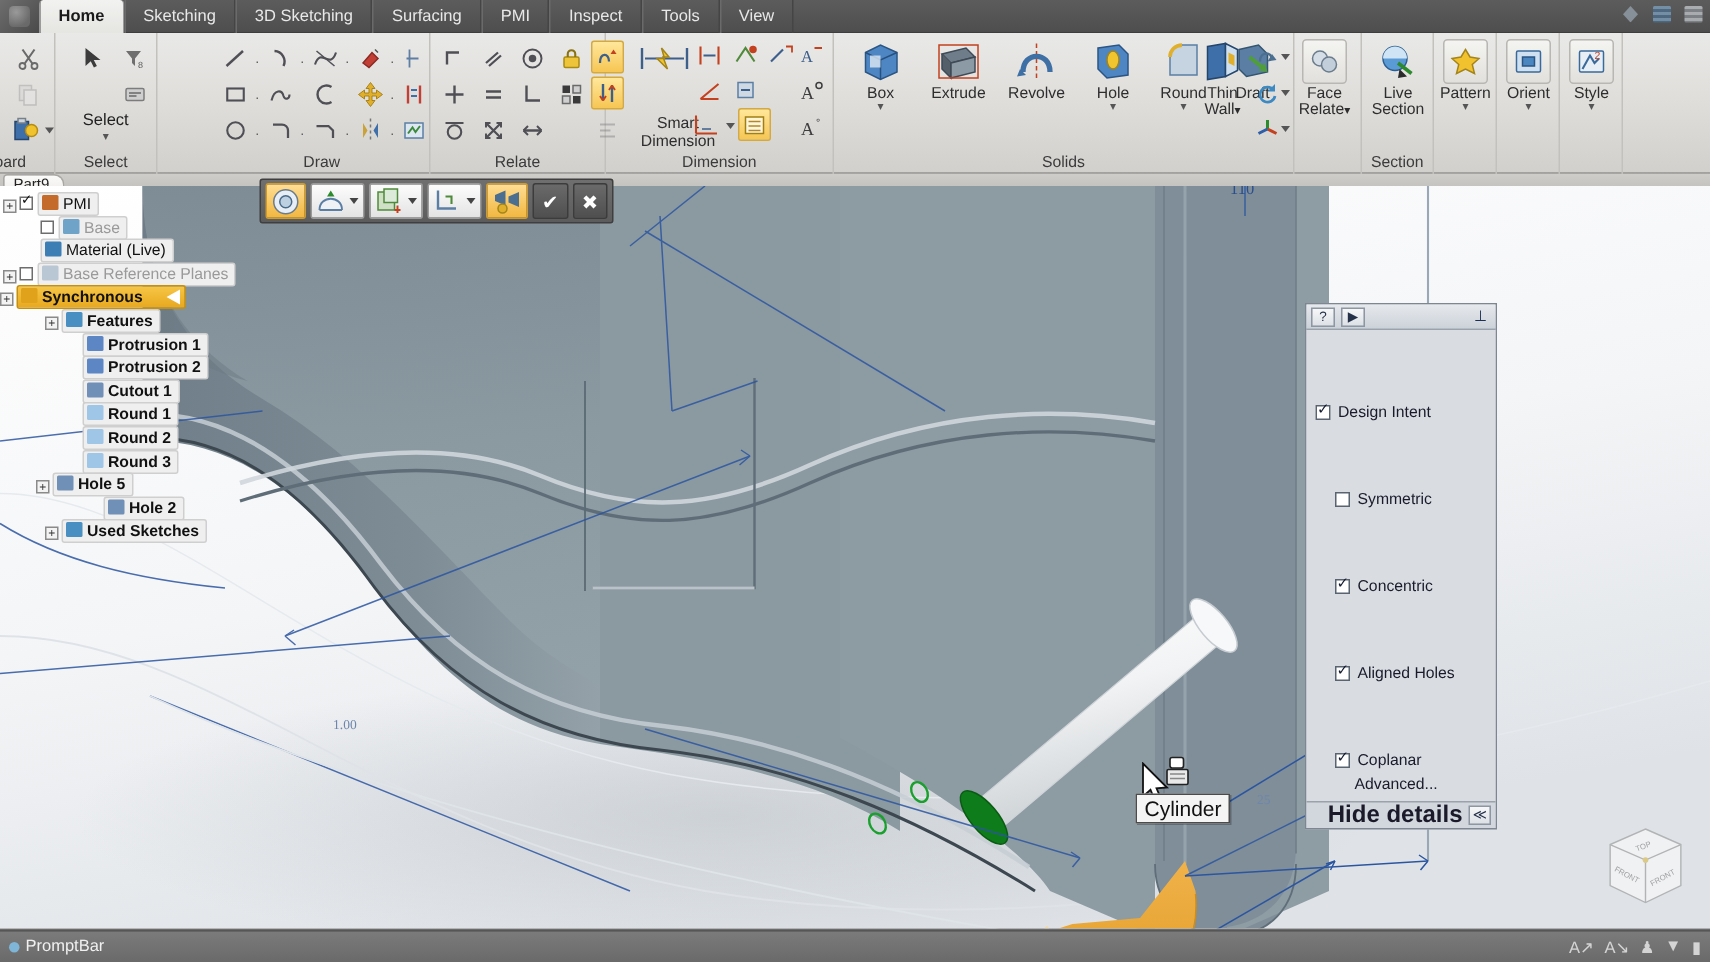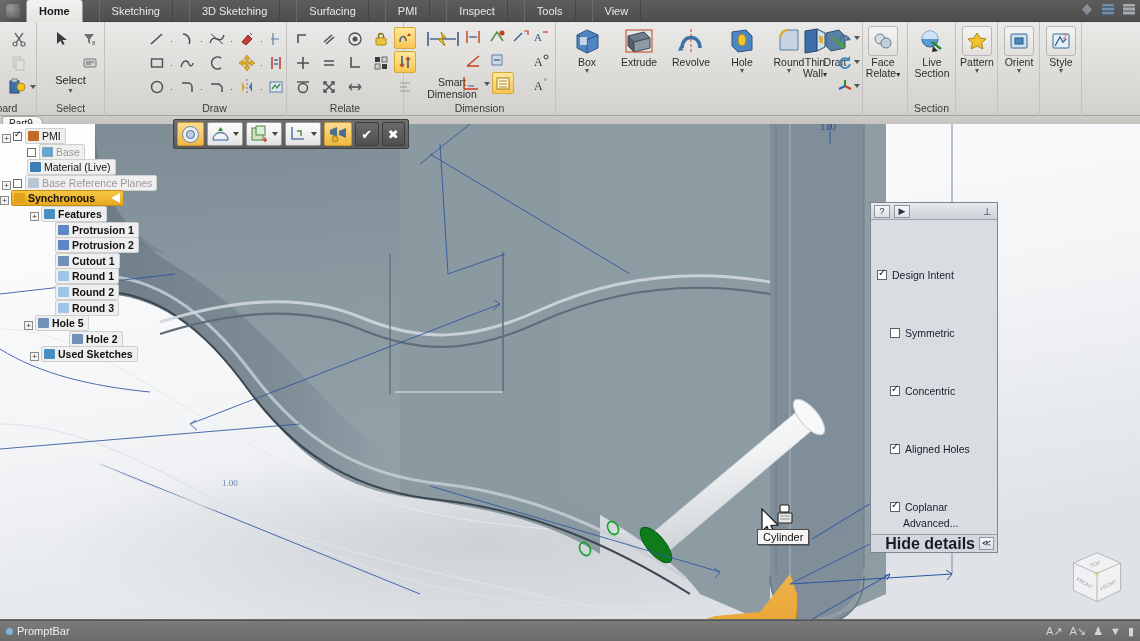--- a/index.html
+++ b/index.html
@@ -20,21 +20,21 @@
   .app-orb {
     position: absolute; left: 0; top: 0; width: 26px; height: 22px;
     background: linear-gradient(135deg,#6e6e6e,#4a4a4a);
   }
   .app-orb::after{
     content:''; position:absolute; left:6px; top:4px; width:14px; height:14px;
     border-radius:3px;
     background: radial-gradient(circle at 35% 30%, #c9c9c9, #7b7b7b 70%);
     opacity:.55;
   }
-  .tabs { position: absolute; left: 26px; top: 0; display: flex; height: 38px; gap: 16px; }
+  .tabs { position: absolute; left: 26px; top: 0; display: flex; height: 38px; }
   .tab {
     height: 22px; line-height: 22px; padding: 0 12px;
     font-size: 11px; color: #e8e8e8; cursor: default;
     border-left: 1px solid #6a6a6a; border-right: 1px solid #454545;
   }
   .tab.active {
     background: linear-gradient(#f2f2f0,#e5e5e2);
     color: #1a1a1a; font-weight: bold;
     border-radius: 3px 3px 0 0;
     border-left: 1px solid #9a9a9a; border-right: 1px solid #9a9a9a;
@@ -172,21 +172,21 @@
   .di-adv { padding-left:26px; height:16px; line-height:16px; }
   .di-foot { border-top:1px solid #9aa2ac; height:18px; display:flex; align-items:center;
     justify-content:flex-end; gap:4px; padding:0 3px; background:#d2d7dd; }
   .di-foot .hd { font-weight:bold; font-size:16px; }
   .di-chev { width:15px;height:13px;border:1px solid #8d96a1;background:linear-gradient(#f6f7f8,#dde1e6);
     font-size:9px;line-height:11px;text-align:center;color:#26324a;}
 
   
   .tooltip {
     position:absolute; left:757px; top:529px; padding:1px 5px;
-    background:#f4f4f4; border:1px solid #4b4b4b; font-size:11px; color:#111;
+    background:#f4f4f4; border:1px solid #4b4b4b; font-size:14px; color:#111;
     box-shadow:1px 1px 0 rgba(0,0,0,.25);
   }
 
   
   .viewcube { position:absolute; right:10px; bottom:28px; width:66px; height:66px; opacity:.55; }
 
   
   .status {
     position:absolute; bottom:0; left:0; width:1140px; height:21px;
     background: linear-gradient(#7b7b7b,#6a6a6a);
@@ -600,20 +600,21 @@
       <div class="big" style="left:256px;width:46px">
         <div class="bico">
           <svg width="28" height="26" viewBox="0 0 28 26">
               <path d="M5 5 L18 2 L24 8 L24 20 L10 23 L5 18 Z" fill="#5b7fa4" stroke="#33556f"></path>
               <path d="M12 10 L22 18" stroke="#4f9e3a" stroke-width="2.6"></path>
               <path d="M22 14 L24 20 L18 19 Z" fill="#4f9e3a"></path>
             </svg>
         </div>
         <div class="blbl">Draft</div>
       </div>
+      <div class="glabel">Solids</div>
     </div>
 
     <div class="rgroup" style="left:794px;width:64px;border-right:none">
       <div class="big" style="left:1px;width:40px">
         <div class="bico">
           <svg width="28" height="26" viewBox="0 0 28 26">
               <path d="M4 3 L16 1 L16 23 L4 25 Z" fill="#3f6fa8" stroke="#24466d"></path>
               <path d="M16 1 L24 5 L24 19 L16 23 Z" fill="#cfe0f0" stroke="#24466d"></path>
               <path d="M18 7 L22 9 V16 L18 14 Z" fill="#e0b02c"></path>
             </svg>

